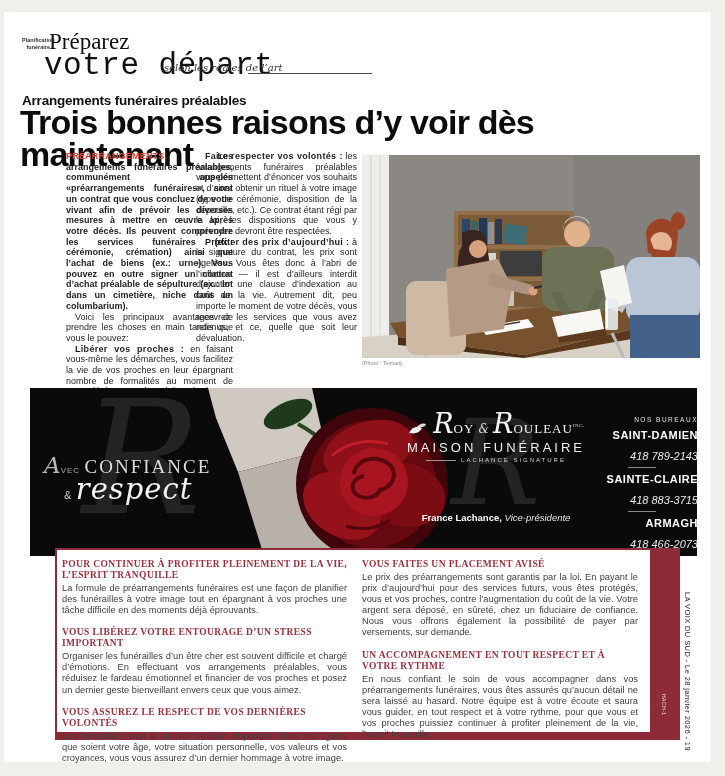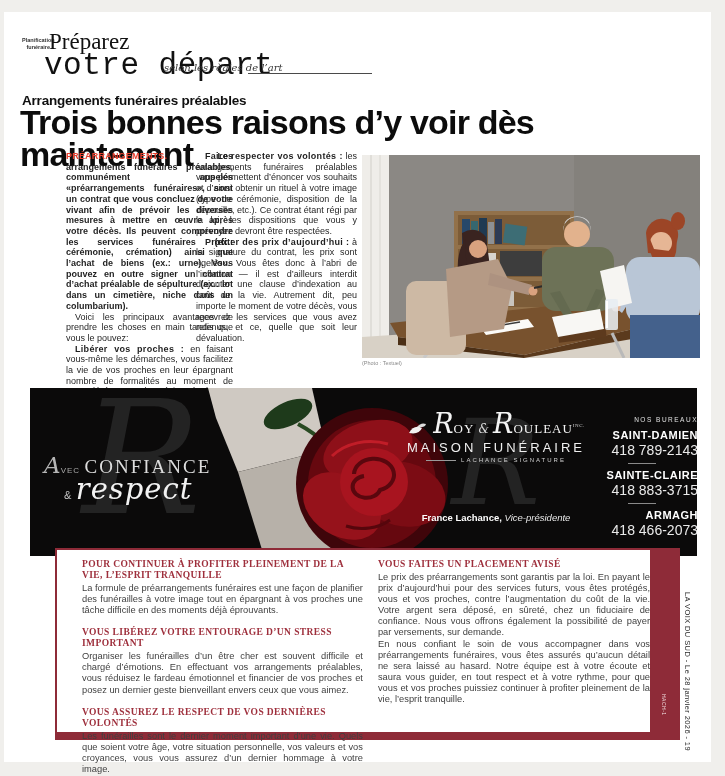--- a/index.html
+++ b/index.html
@@ -64,27 +64,27 @@
   .logo-sig{position:relative;font-size:6px;letter-spacing:2px;margin-top:2px;color:#cfcfcf;}
   .sig-dash{display:inline-block;width:30px;height:1px;background:#9a9a9a;vertical-align:middle;margin-right:5px;}
   .doves{vertical-align:middle;margin-right:2px;}
   .names{position:absolute;left:352px;top:124px;width:228px;text-align:center;color:#fff;
     font-size:9.5px;line-height:11.5px;}
   .names .nm{font-weight:bold;}
   .names .tt{font-style:italic;color:#e8e8e8;}
   .offices{position:absolute;left:556px;top:28px;width:112px;text-align:right;color:#fff;}
   .off-head{font-size:6.5px;letter-spacing:1.5px;color:#e0e0e0;margin-bottom:6px;}
   .off-name{font-size:11px;font-weight:bold;letter-spacing:.5px;line-height:12px;}
-  .off-phone{font-size:14px;color:#eaeaea;margin-top:1px;}
+  .off-phone{font-size:11px;color:#eaeaea;margin-top:9px;font-style:italic;}
   .off-div{width:28px;height:1px;background:#8a8a8a;margin:5px auto;}
 
   
   .bottombox{left:55px;top:548px;width:625px;height:192px;box-sizing:border-box;background:#fff;
     border-style:solid;border-color:#8e2b38;border-width:2px 30px 8px 2px;
-    padding:7px 0 0 25px;display:flex;gap:15px;}
+    padding:7px 0 0 5px;display:flex;gap:15px;}
   .bcol{width:285px;}
   .bcol2{width:276px;}
   .bottombox h4{margin:11px 0 2px 0;font-family:"Liberation Serif",serif;font-size:9.5px;
     color:#9e2f3c;letter-spacing:.4px;line-height:11px;}
   .bottombox h4.first{margin-top:2px;}
   .bottombox p{margin:0;font-size:9.3px;line-height:11.1px;text-align:justify;color:#3f3f3f;}
 
   
   .vtext{left:683px;top:592px;writing-mode:vertical-rl;font-size:7.5px;color:#2a2a2a;
     letter-spacing:.4px;white-space:nowrap;}
@@ -246,18 +246,19 @@
     <h4 class="first">POUR CONTINUER À PROFITER PLEINEMENT DE LA VIE, L’ESPRIT TRANQUILLE</h4>
     <p>La formule de préarrangements funéraires est une façon de planifier des funérailles à votre image tout en épargnant à vos proches une tâche difficile en des moments déjà éprouvants.</p>
     <h4>VOUS LIBÉREZ VOTRE ENTOURAGE D’UN STRESS IMPORTANT</h4>
     <p>Organiser les funérailles d’un être cher est souvent difficile et chargé d’émotions. En effectuant vos arrangements préalables, vous réduisez le fardeau émotionnel et financier de vos proches et posez un dernier geste bienveillant envers ceux que vous aimez.</p>
     <h4>VOUS ASSUREZ LE RESPECT DE VOS DERNIÈRES VOLONTÉS</h4>
     <p>Les funérailles sont le dernier moment important d’une vie. Quels que soient votre âge, votre situation personnelle, vos valeurs et vos croyances, vous vous assurez d’un dernier hommage à votre image.</p>
   </div>
   <div class="bcol2">
     <h4 class="first">VOUS FAITES UN PLACEMENT AVISÉ</h4>
     <p>Le prix des préarrangements sont garantis par la loi. En payant le prix d’aujourd’hui pour des services futurs, vous êtes protégés, vous et vos proches, contre l’augmentation du coût de la vie. Votre argent sera déposé, en sûreté, chez un fiduciaire de confiance. Nous vous offrons également la possibilité de payer par versements, sur demande.</p>
+    <h4>UN ACCOMPAGNEMENT EN TOUT RESPECT ET À VOTRE RYTHME</h4>
     <p>En nous confiant le soin de vous accompagner dans vos préarrangements funéraires, vous êtes assurés qu’aucun détail ne sera laissé au hasard. Notre équipe est à votre écoute et saura vous guider, en tout respect et à votre rythme, pour que vous et vos proches puissiez continuer à profiter pleinement de la vie, l’esprit tranquille.</p>
   </div>
 </div>
 
 <div class="abs vtext">LA VOIX DU SUD - Le 28 janvier 2026 - 19</div>
 <div class="abs adcode">HACH-1</div>
 
 </body></html>

